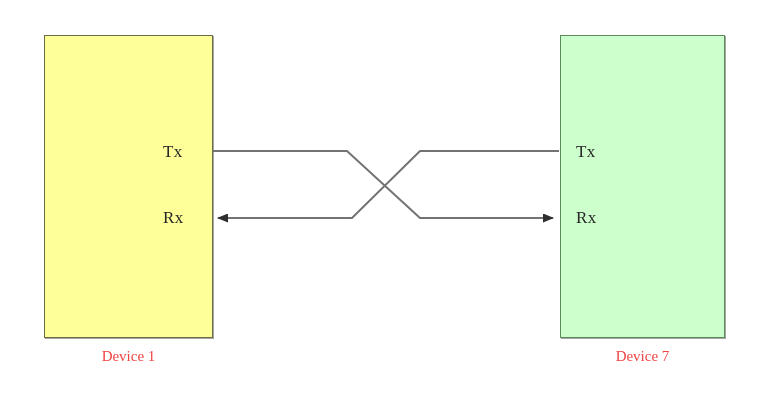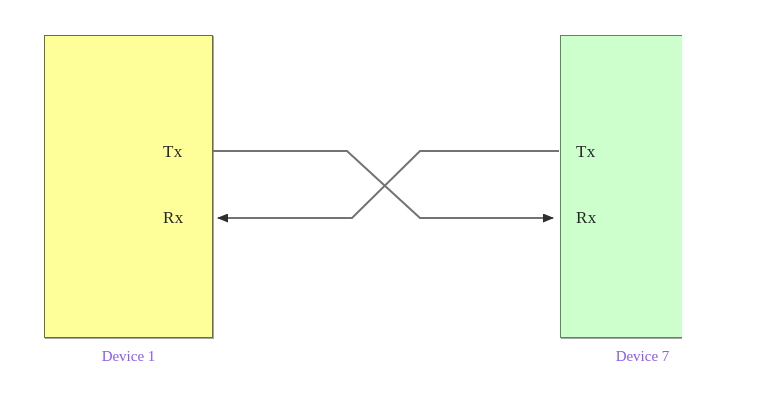--- a/index.html
+++ b/index.html
@@ -5,21 +5,21 @@
   html, body {
     margin: 0;
     padding: 0;
     background: #ffffff;
   }
   body {
     font-family: "Liberation Serif", "DejaVu Serif", serif;
   }
   #canvas {
     position: relative;
-    width: 682px;
+    width: 769px;
     height: 417px;
     background: #ffffff;
     overflow: hidden;
   }
   .device-box {
     position: absolute;
     box-sizing: border-box;
     border: 1px solid #4a4a33;
     box-shadow: 1px 1px 0 rgba(0,0,0,0.35);
   }
@@ -47,21 +47,21 @@
     letter-spacing: 0.3px;
     white-space: nowrap;
   }
   #device1-tx-label { left: 163px; top: 143px; }
   #device1-rx-label { left: 163px; top: 209px; }
   #device2-tx-label { left: 576px; top: 143px; }
   #device2-rx-label { left: 576px; top: 209px; }
   .caption {
     position: absolute;
     font-size: 15px;
-    color: #8b5cf6;
+    color: #ef4444;
     line-height: 1;
     white-space: nowrap;
   }
   #device1-caption { left: 44px; top: 349px; width: 169px; text-align: center; }
   #device2-caption { left: 560px; top: 349px; width: 165px; text-align: center; }
   #wire-layer {
     position: absolute;
     left: 0;
     top: 0;
     width: 769px;

